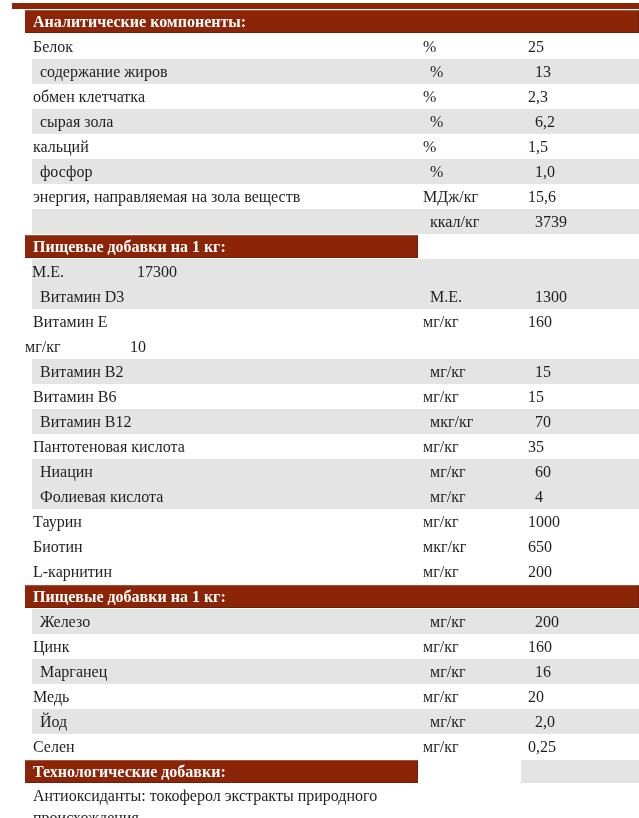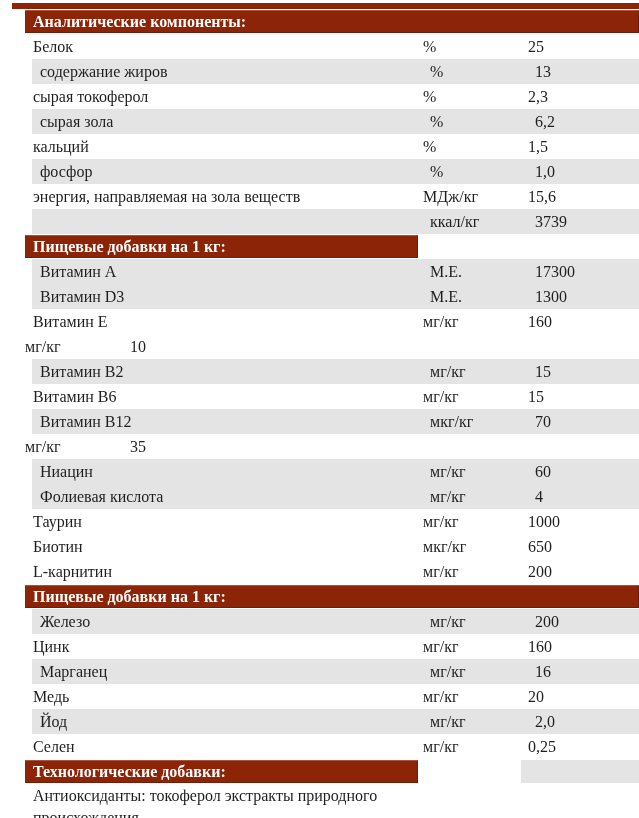--- a/index.html
+++ b/index.html
@@ -43,21 +43,21 @@
         <span class="c-name">Белок</span>
         <span class="c-unit">%</span>
         <span class="c-val">25</span>
       </div>
       <div class="row shaded">
         <span class="c-name">содержание жиров</span>
         <span class="c-unit">%</span>
         <span class="c-val">13</span>
       </div>
       <div class="row">
-        <span class="c-name">сырая токоферол</span>
+        <span class="c-name">обмен клетчатка</span>
         <span class="c-unit">%</span>
         <span class="c-val">2,3</span>
       </div>
       <div class="row shaded">
         <span class="c-name">сырая зола</span>
         <span class="c-unit">%</span>
         <span class="c-val">6,2</span>
       </div>
       <div class="row">
         <span class="c-name">кальций</span>
@@ -77,21 +77,20 @@
       <div class="row shaded">
         <span class="c-name"></span>
         <span class="c-unit">ккал/кг</span>
         <span class="c-val">3739</span>
       </div>
       <div class="sec-header partial">
         <div class="hcell">Пищевые добавки на 1 кг:</div>
         <div class="hspacer"></div>
       </div>
       <div class="row shaded">
-        <span class="c-name">Витамин A</span>
         <span class="c-unit">М.Е.</span>
         <span class="c-val">17300</span>
       </div>
       <div class="row shaded">
         <span class="c-name">Витамин D3</span>
         <span class="c-unit">М.Е.</span>
         <span class="c-val">1300</span>
       </div>
       <div class="row">
         <span class="c-name">Витамин E</span>
@@ -111,20 +110,21 @@
         <span class="c-name">Витамин B6</span>
         <span class="c-unit">мг/кг</span>
         <span class="c-val">15</span>
       </div>
       <div class="row shaded">
         <span class="c-name">Витамин B12</span>
         <span class="c-unit">мкг/кг</span>
         <span class="c-val">70</span>
       </div>
       <div class="row">
+        <span class="c-name">Пантотеновая кислота</span>
         <span class="c-unit">мг/кг</span>
         <span class="c-val">35</span>
       </div>
       <div class="row shaded">
         <span class="c-name">Ниацин</span>
         <span class="c-unit">мг/кг</span>
         <span class="c-val">60</span>
       </div>
       <div class="row shaded">
         <span class="c-name">Фолиевая кислота</span>

